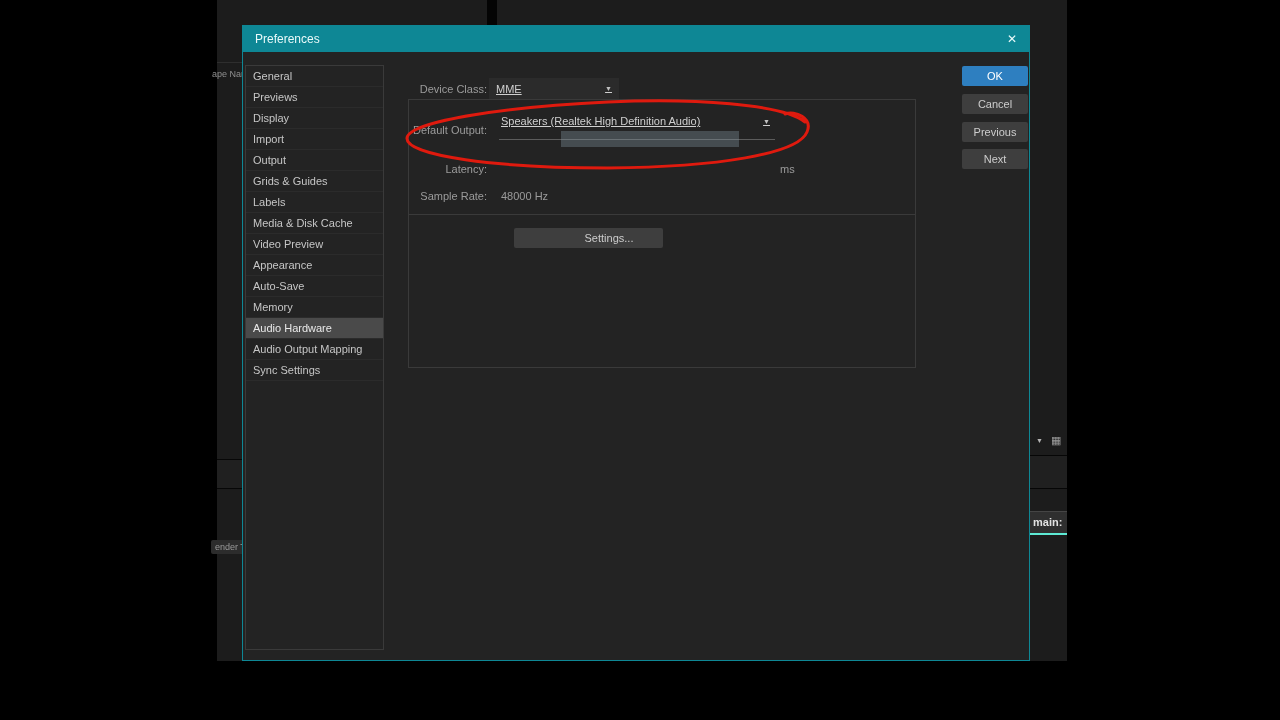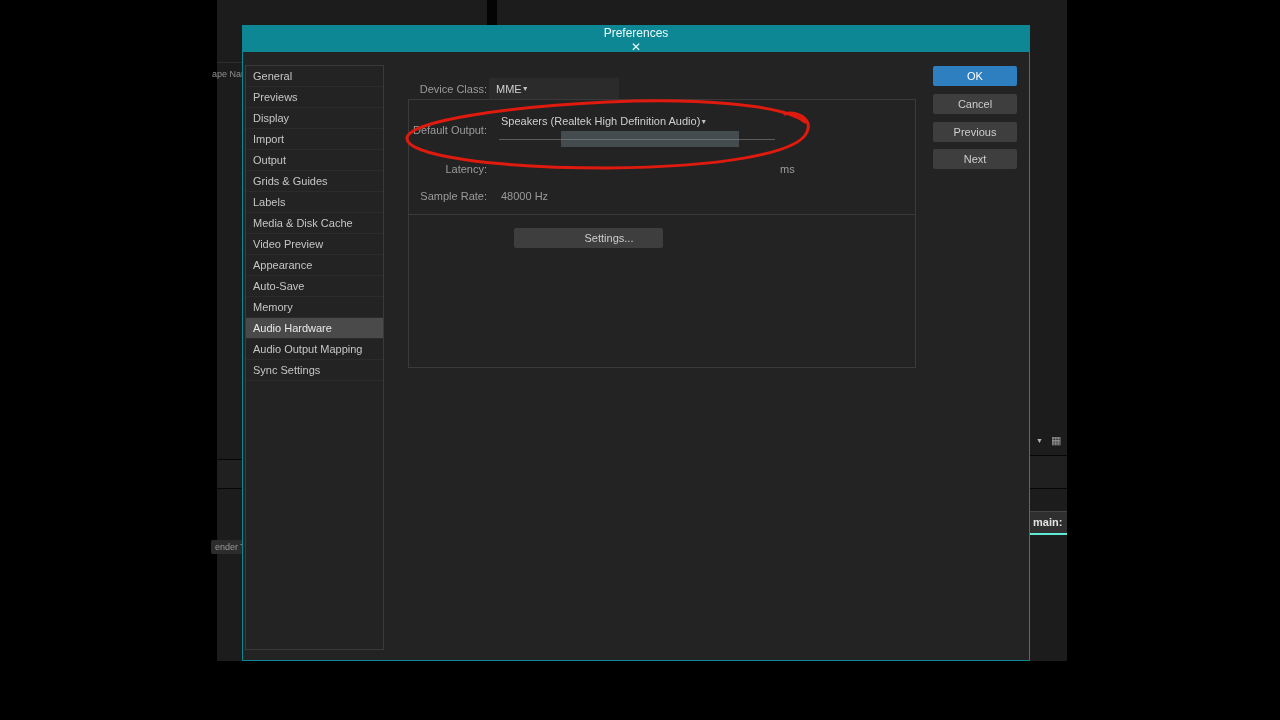--- a/index.html
+++ b/index.html
@@ -19,44 +19,44 @@
   .r-icon{left:1051px;top:434px;font-size:11px;color:#9a9a9a;}
   .r-band{left:1030px;top:455px;width:37px;height:32px;background:#202020;
           border-top:1px solid #060606;border-bottom:1px solid #060606;}
   .r-row-main{left:1030px;top:511px;width:37px;height:21px;background:#2f2f2f;
               border-top:1px solid #454545;border-bottom:2px solid #5eead4;}
   .r-row-main span{font-weight:bold;font-size:11px;color:#e2e2e2;line-height:20px;padding-left:3px;display:block;}
   
   .dialog{left:242px;top:25px;width:788px;height:636px;background:#232323;
           border:1px solid #0e8795;box-sizing:border-box;}
   .titlebar{position:absolute;left:0;top:0;right:0;height:26px;background:#0e8795;
-            display:flex;align-items:center;justify-content:space-between;padding:0 12px;box-sizing:border-box;flex-direction:column;}
+            display:flex;align-items:center;justify-content:space-between;padding:0 12px;box-sizing:border-box;}
   .titlebar .title{font-size:12px;color:#eafafa;}
   .titlebar .close{font-size:12px;color:#eafafa;cursor:default;}
   .sidebar{position:absolute;left:2px;top:39px;width:139px;height:585px;
            border:1px solid #3a3a3a;box-sizing:border-box;background:#232323;}
   .sb-item{height:20px;line-height:20px;padding-left:7px;font-size:11px;color:#c6c6c6;
            border-bottom:1px solid #2b2b2b;white-space:nowrap;overflow:hidden;}
   .sb-item.selected{background:#4a4a4a;color:#e9e9e9;}
   .lbl{position:absolute;font-size:11px;color:#9b9b9b;}
   .lbl.r{left:94px;width:150px;text-align:right;}
   .dd{position:absolute;height:21px;font-size:11px;color:#cfcfcf;display:flex;
-      align-items:center;justify-content:flex-start;box-sizing:border-box;}
+      align-items:center;justify-content:space-between;box-sizing:border-box;text-decoration:underline;}
   .dd .caret{font-size:7px;color:#c0c0c0;}
   .dd-box{background:#2b2b2b;padding:0 7px;}
   .dd-line{border-bottom:1px solid #5c5c5c;padding:0 5px 16px 2px;}
   .groupbox{position:absolute;left:165px;top:73px;width:508px;height:269px;
             border:1px solid #3a3a3a;box-sizing:border-box;}
   .remnant{position:absolute;left:318px;top:105px;width:178px;height:16px;
            background:rgba(125,145,155,0.38);}
   .divider{position:absolute;left:166px;top:188px;width:506px;height:1px;background:#3a3a3a;}
   .btn{position:absolute;height:20px;border-radius:2px;background:#3e3e3e;color:#cdcdcd;
        font-size:11px;text-align:center;line-height:20px;}
   .btn-settings{left:271px;top:202px;width:108px;padding-left:41px;}
-  .dlg-btn{left:690px;width:84px;}
+  .dlg-btn{left:719px;width:66px;}
   .btn-ok{top:40px;background:#2e7fc0;color:#ffffff;}
   .btn-cancel{top:68px;}
   .btn-previous{top:96px;}
   .btn-next{top:123px;}
   .red-svg{position:absolute;left:150px;top:63px;width:440px;height:108px;pointer-events:none;}
 </style>
 </head>
 <body>
 
 <div class="stage">

